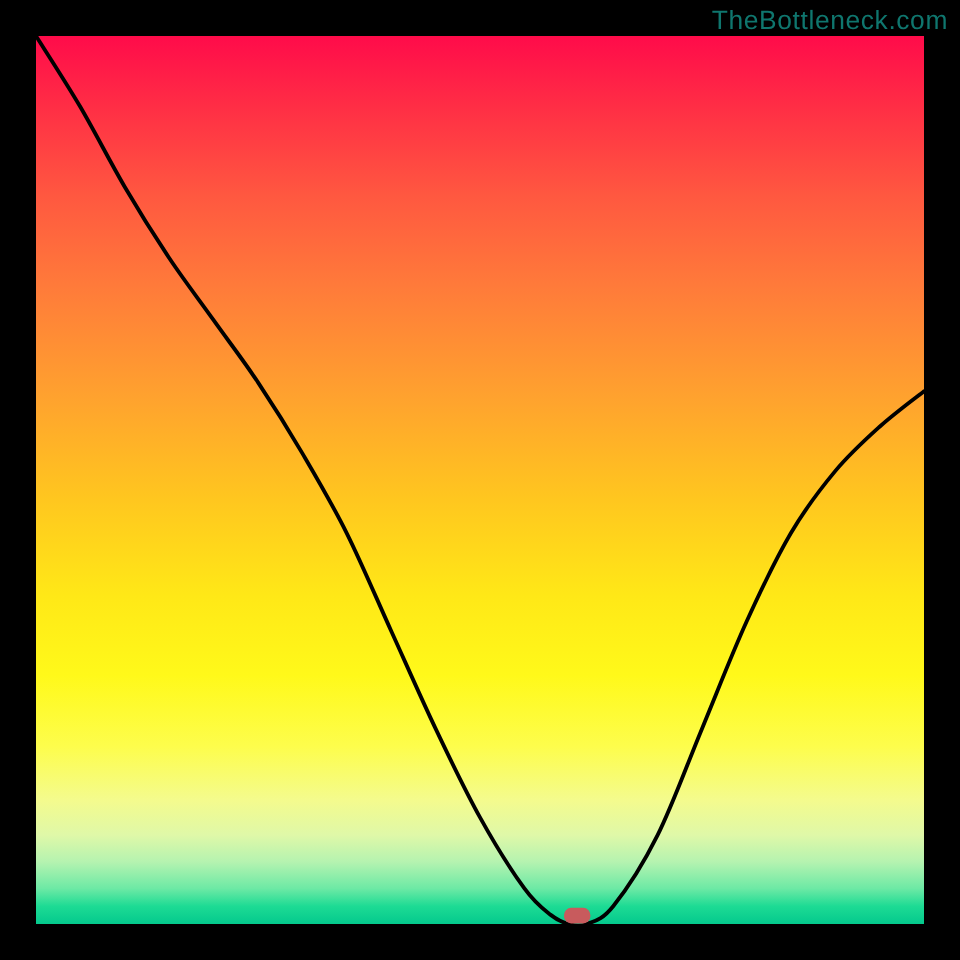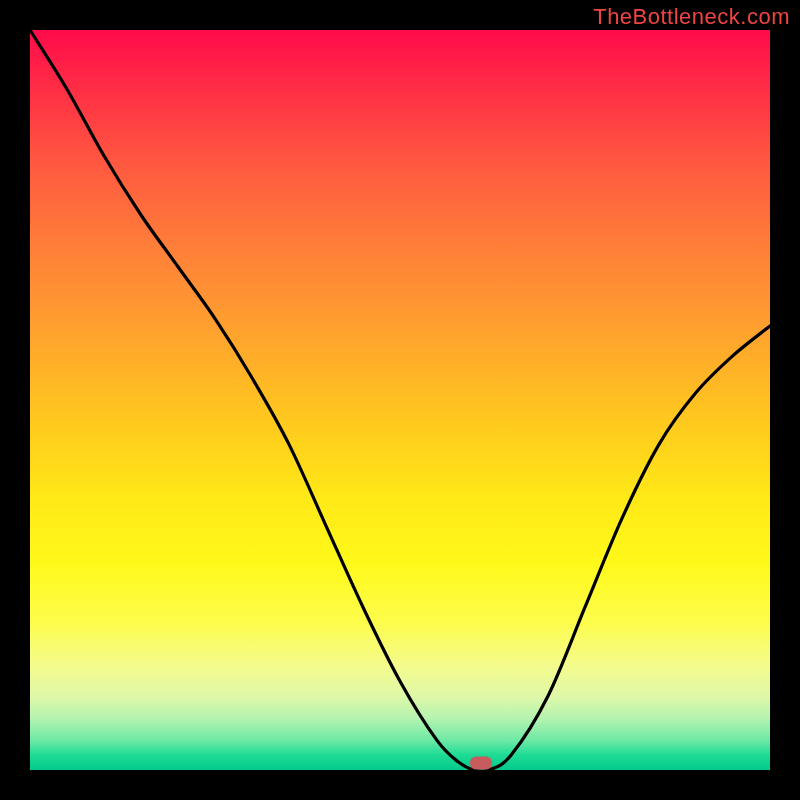--- a/index.html
+++ b/index.html
@@ -14,21 +14,21 @@
   .frame {
     position: relative;
     width: 800px;
     height: 800px;
     background: #000;
   }
   .watermark {
     position: absolute;
     top: 4px;
     right: 10px;
-    color: #ef4444;
+    color: #0f766e;
     font-size: 22px;
     font-weight: 500;
     letter-spacing: 0.5px;
     z-index: 5;
     user-select: none;
   }
   .plot-area {
     position: absolute;
     left: 30px;
     top: 30px;

